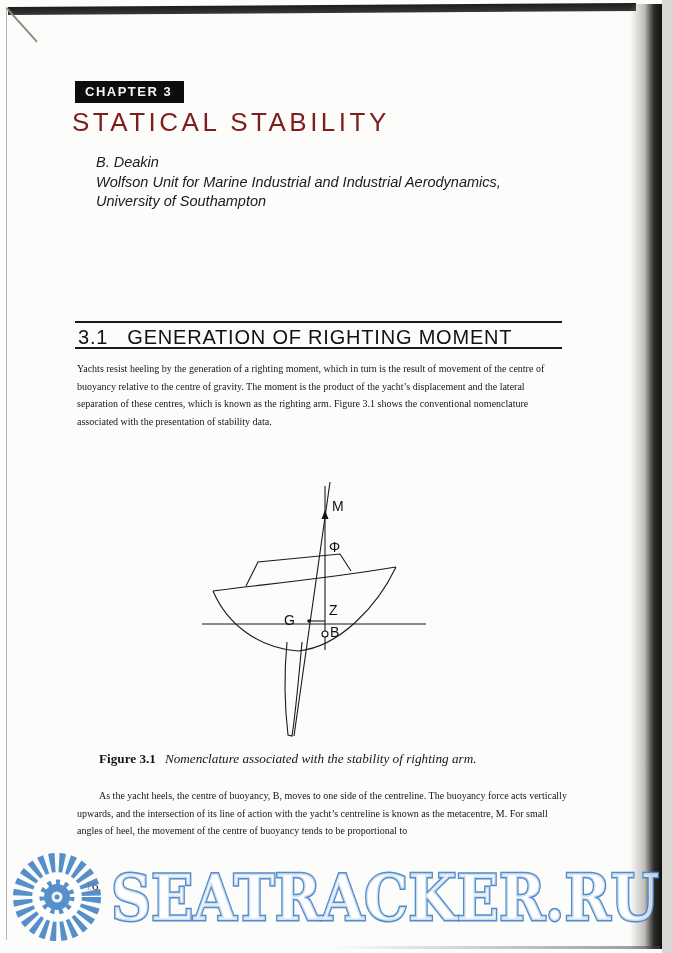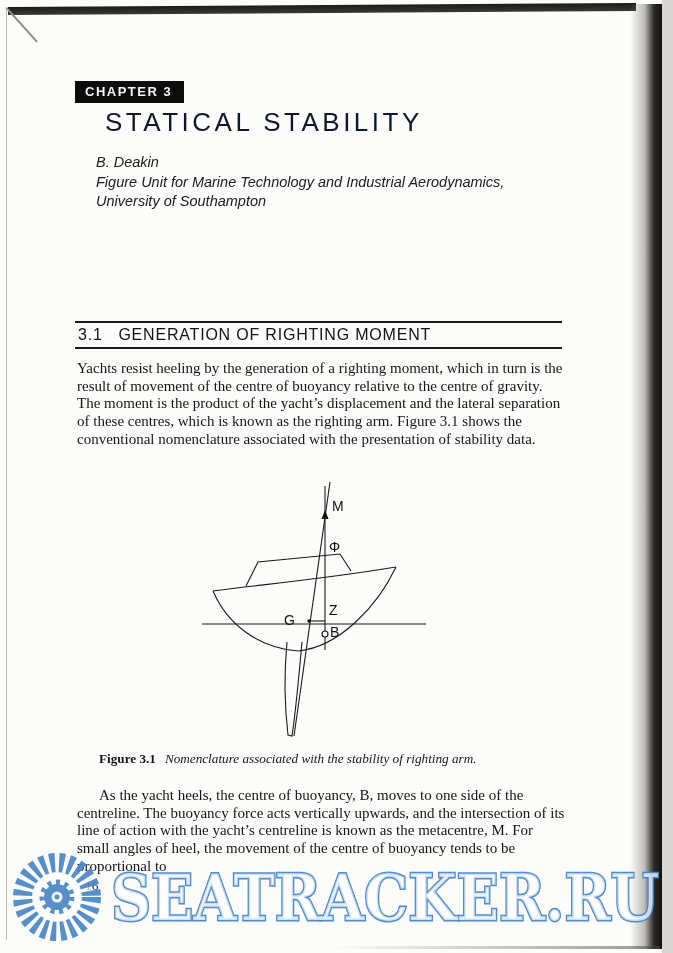--- a/index.html
+++ b/index.html
@@ -39,38 +39,38 @@
   
   .chapter-badge {
     position:absolute; left:75px; top:81px; z-index:10;
     background:#0d0d0d; color:#f4f4f2;
     font-family:"Liberation Sans", sans-serif; font-weight:bold;
     font-size:13px; letter-spacing:1.5px; padding:3px 12px 4px 10px;
   }
   .page-title {
     position:absolute; left:72px; top:107px; z-index:10;
     font-family:"Liberation Sans", sans-serif; font-weight:normal;
-    font-size:26px; letter-spacing:3.5px; color:#0f172a; white-space:pre;margin-left:33px;
+    font-size:26px; letter-spacing:3.5px; color:#7f1d1d; white-space:pre;
   }
   .author-block {
     position:absolute; left:76px; top:153px; z-index:10;
     font-family:"Liberation Sans", sans-serif; font-style:italic;
     font-size:14.5px; line-height:19.5px; color:#1b1b1b;margin-left:20px;
   }
   .rule { position:absolute; left:75px; width:487px; background:#1a1a1a; z-index:10; }
   .rule-top    { top:321px; height:2px; }
   .rule-bottom { top:347px; height:1.5px; }
   .section-heading {
     position:absolute; left:78px; top:326px; z-index:10;
-    font-family:"Liberation Sans", sans-serif; font-size:16px;
+    font-family:"Liberation Sans", sans-serif; font-size:20px;
     letter-spacing:0.8px; color:#121212; white-space:pre;
   }
   .body-par {
     position:absolute; left:77px; width:491px; z-index:10;
-    font-size:15px; line-height:17.7px; color:#151515; text-align:left;
+    font-size:10px; line-height:17.7px; color:#151515; text-align:left;
   }
   .par-1 { top:360px; }
   .par-2 { top:787px; text-indent:22px; }
   .figure-wrap { position:absolute; left:188px; top:474px; width:254px; height:284px; z-index:10; }
   .fig-svg { width:100%; height:100%; }
   .fig-svg .ln { stroke:#1a1a1a; stroke-width:1.1; fill:none; }
   .fig-svg text {
     font-family:"Liberation Sans", sans-serif; font-size:14px; fill:#111;
   }
   .figure-caption {
@@ -103,21 +103,21 @@
   <div class="edge-right-margin"></div>
   <div class="edge-left"></div>
   <div class="corner-fold"></div>
   <div class="edge-bottom"></div>
 
   <div class="chapter-badge">CHAPTER 3</div>
   <h1 class="page-title">STATICAL STABILITY</h1>
 
   <div class="author-block">
     <div>B. Deakin</div>
-    <div>Figure Unit for Marine Technology and Industrial Aerodynamics,</div>
+    <div>Wolfson Unit for Marine Industrial and Industrial Aerodynamics,</div>
     <div>University of Southampton</div>
   </div>
 
   <div class="rule rule-top"></div>
   <div class="section-heading">3.1   GENERATION OF RIGHTING MOMENT</div>
   <div class="rule rule-bottom"></div>
 
   <p class="body-par par-1">Yachts resist heeling by the generation of a righting moment, which in turn is the result of movement of the centre of buoyancy relative to the centre of gravity. The moment is the product of the yacht’s displacement and the lateral separation of these centres, which is known as the righting arm. Figure 3.1 shows the conventional nomenclature associated with the presentation of stability data.</p>
 
   <div class="figure-wrap">

